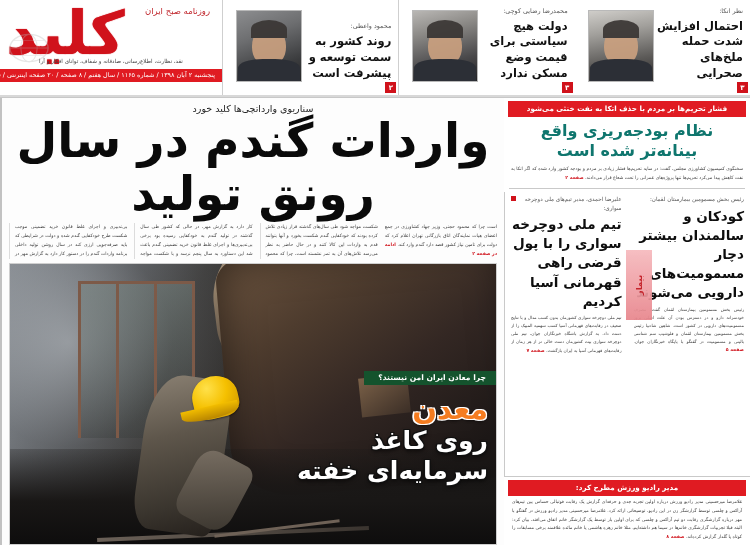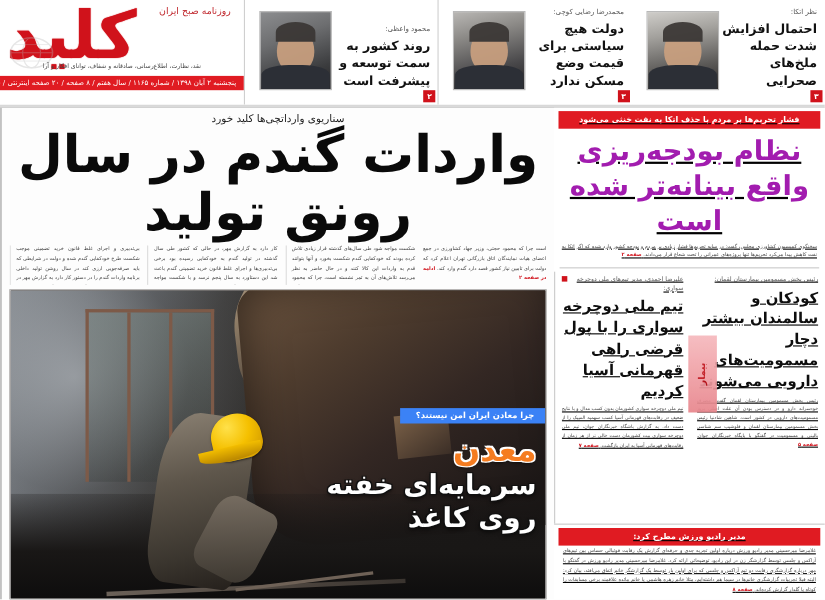--- a/index.html
+++ b/index.html
@@ -390,21 +390,21 @@
     height: 3px;
     background: #6f6257;
     transform: rotate(-7deg);
   }
 
   
   .ov-banner {
     position: absolute;
     right: 0;
     top: 38%;
-    background: #3b82f6;
+    background: #14532d;
     color: #ffffff;
     font-size: 7.6px;
     font-weight: bold;
     padding: 2.5px 10px 3px 14px;
     letter-spacing: -0.2px;
     white-space: nowrap;
     z-index: 6;
   }
   .ov-stack {
     position: absolute;
@@ -436,37 +436,36 @@
     margin-top: 2px;
   }
 
   
   .left-col {
     width: 246px;
     padding: 0;
     display: flex;
     flex-direction: column;
     background: #fff;
-    text-decoration: underline;
   }
   .red-band {
     background: #e01b22;
     color: #fff;
     font-size: 7.2px;
     font-weight: bold;
     text-align: center;
     padding: 3px 4px 3.5px 4px;
     letter-spacing: -0.2px;
     white-space: nowrap;
     margin: 3px 4px 0 4px;
   }
   .lead-head {
-    font-size: 25px;
-    font-weight: bold;
-    color: #a21caf;
+    font-size: 16px;
+    font-weight: bold;
+    color: #0f766e;
     text-align: center;
     line-height: 1.28;
     letter-spacing: -0.9px;
     padding: 4px 6px 2px 6px;
   }
   .lead-body {
     font-size: 4.6px;
     color: #3d3d3d;
     line-height: 1.95;
     text-align: justify;
@@ -659,22 +658,22 @@
         <div class="rail"></div>
         <div class="worker-body"></div>
         <div class="worker-arm"></div>
         <div class="helmet"></div>
         <div class="helmet-brim"></div>
         <div class="tool-bar"></div>
 
         <div class="ov-banner">چرا معادن ایران امن نیستند؟</div>
         <div class="ov-stack">
           <div class="ov-word">معدن</div>
+          <div class="ov-line">روی کاغذ</div>
           <div class="ov-line">سرمایه‌ای خفته</div>
-          <div class="ov-line">روی کاغذ</div>
         </div>
       </div>
     </div>
 
     <div class="left-col">
 
       <div class="red-band">فشار تحریم‌ها بر مردم با حذف اتکا به نفت خنثی می‌شود</div>
       <div class="lead-head">نظام بودجه‌ریزی واقع بینانه‌تر شده است</div>
       <div class="lead-body">
         <span>سخنگوی کمیسیون کشاورزی مجلس، گفت: در سایه تحریم‌ها فشار زیادی بر مردم و بودجه کشور وارد شده که اگر اتکا به نفت کاهش پیدا می‌کرد تحریم‌ها تنها پروژه‌های عمرانی را تحت شعاع قرار می‌دادند.</span>

